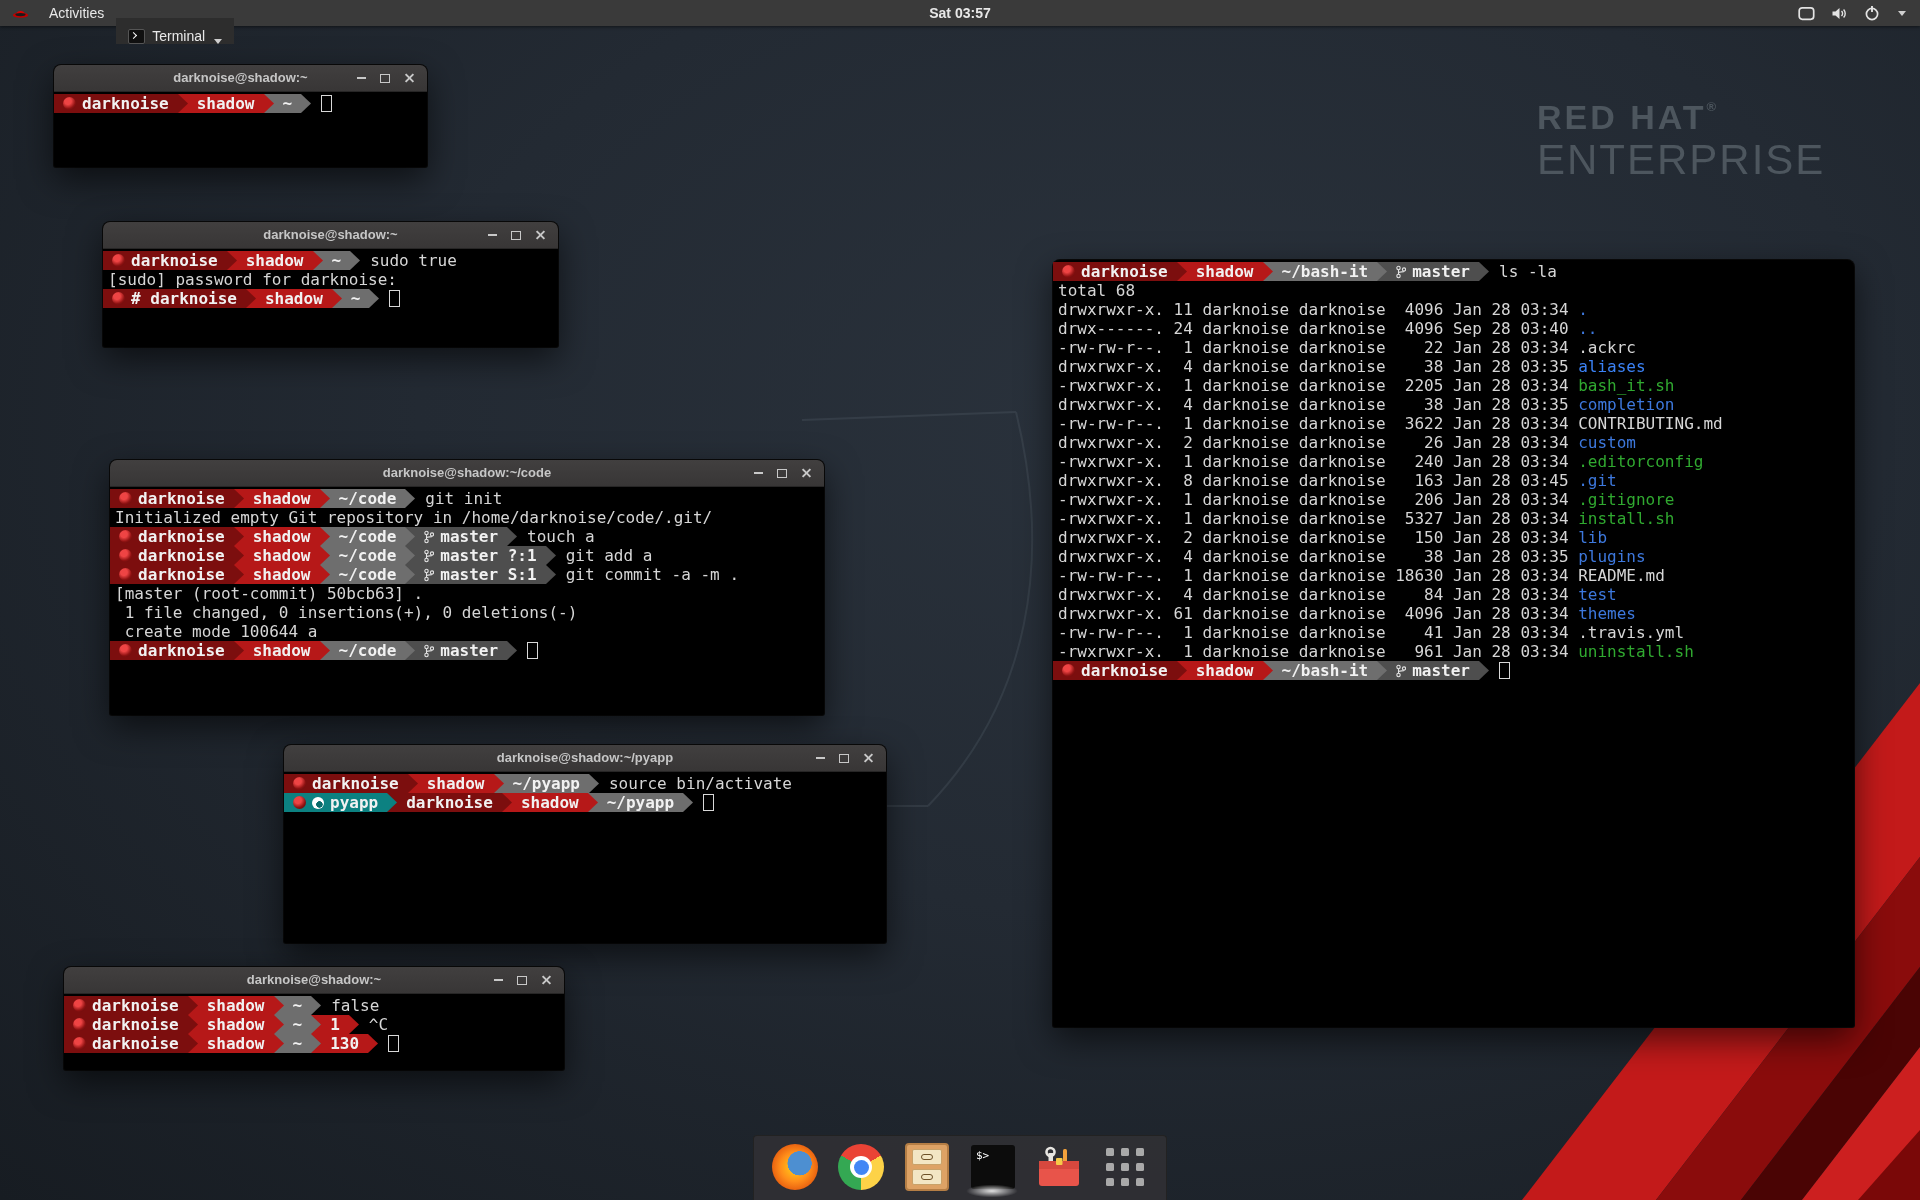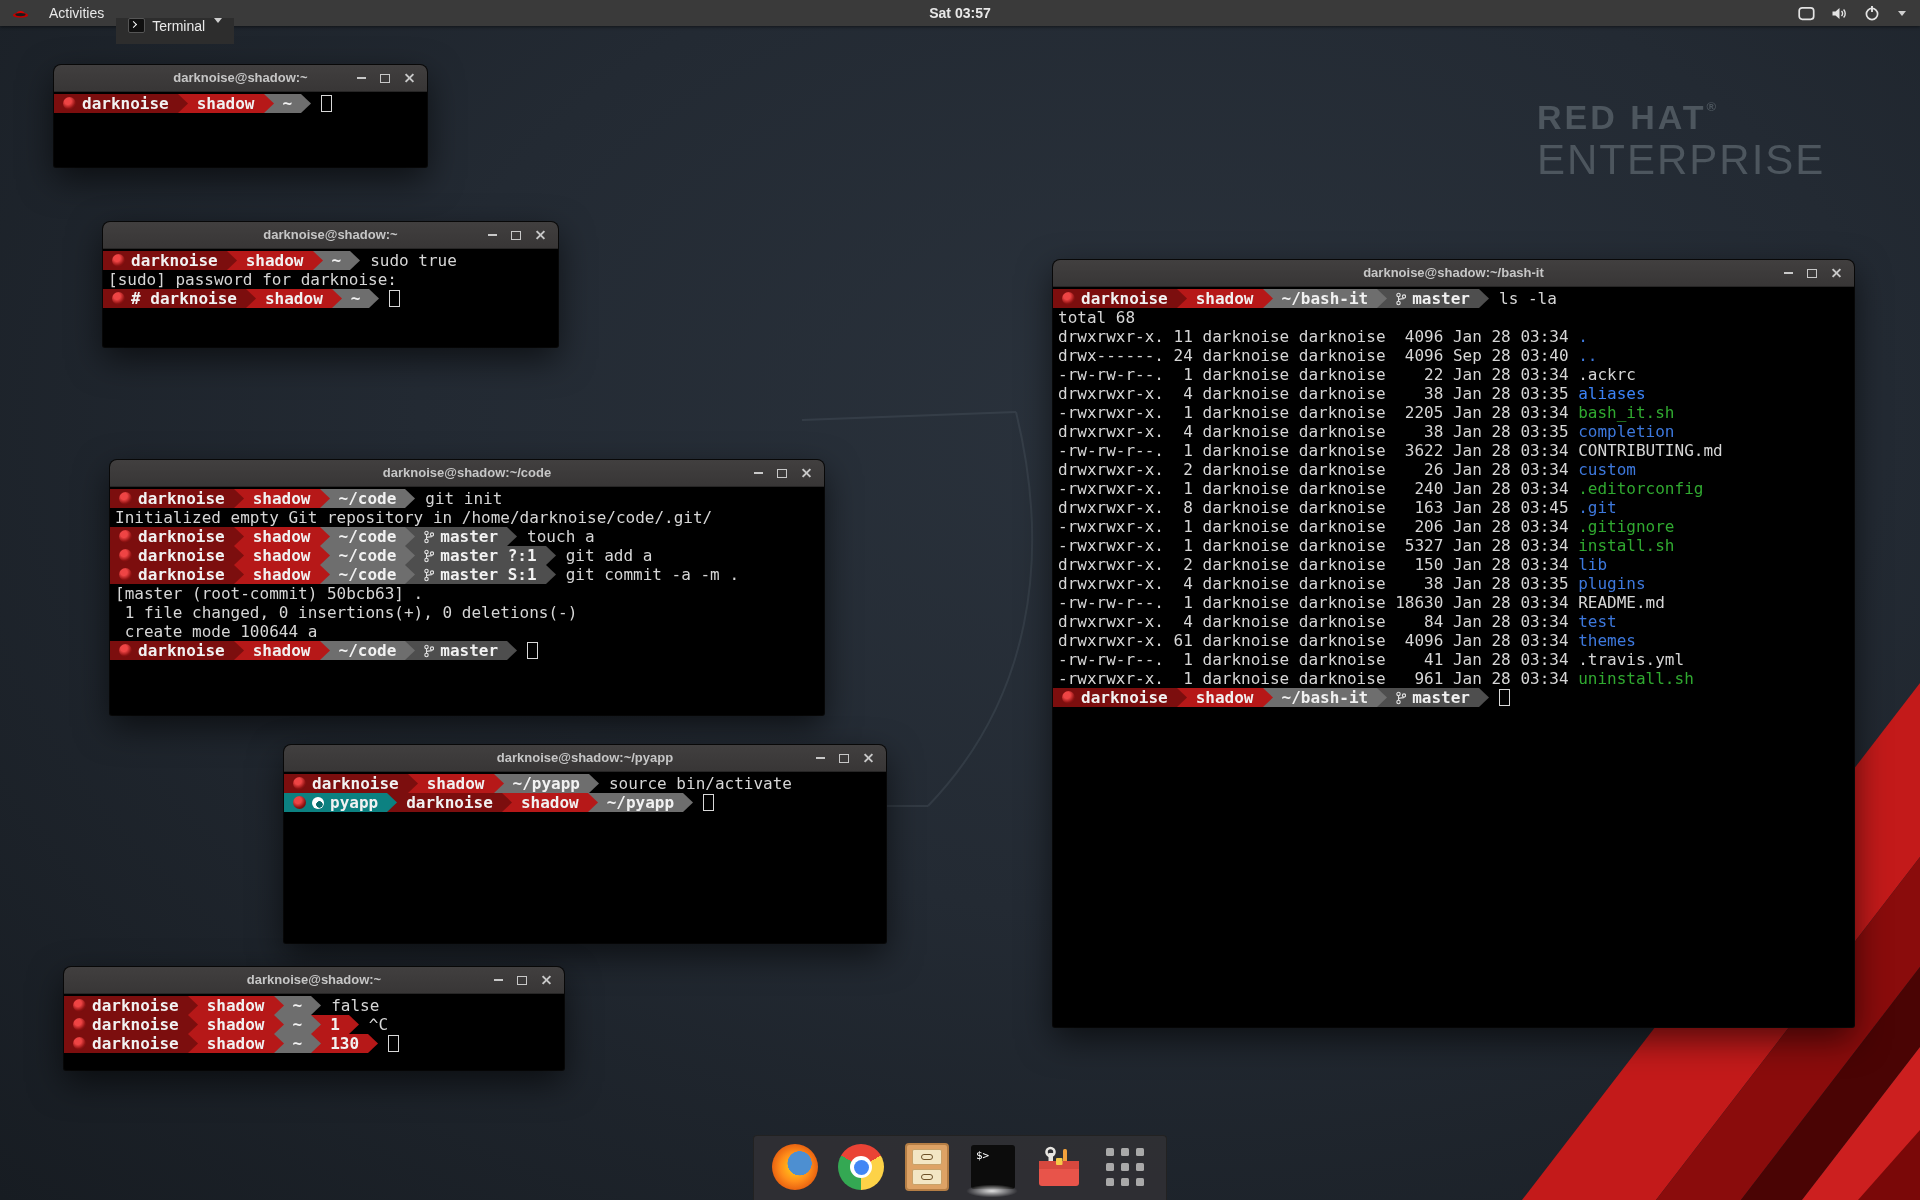--- a/index.html
+++ b/index.html
@@ -11,21 +11,21 @@
   .brand{position:absolute;left:1537px;top:100px;z-index:1;color:#4d565e;user-select:none;}
   .brand .rh{font-weight:700;font-size:34px;letter-spacing:3px;line-height:1.05;}
   .brand .thin{font-weight:400;font-size:42px;letter-spacing:2px;line-height:1.12;color:#4d565e;}
   .brand .reg{font-size:13px;vertical-align:top;}
   
   #topbar{position:absolute;left:0;top:0;width:1920px;height:26px;background:#3a3a3a;
     z-index:10;display:flex;align-items:center;color:#e8e8e8;font-size:14px;
     box-shadow:0 1px 3px rgba(0,0,0,.5);}
   .tb-left{display:flex;align-items:center;height:100%;}
   .tb-activities{display:flex;align-items:center;gap:20px;padding:0 12px;height:100%;}
-  .tb-appmenu{display:flex;align-items:flex-start;gap:7px;padding:0 12px;height:100%;background:#2d2d2d;margin-top:36px;}
+  .tb-appmenu{display:flex;align-items:flex-end;gap:7px;padding:0 12px;height:100%;background:#2d2d2d;margin-top:36px;}
   .mini-term{width:15px;height:13px;background:#101010;border-radius:2px;position:relative;border:1px solid #555;}
   .mini-term::before{content:"";position:absolute;left:2px;top:3px;width:4px;height:4px;
     border-right:1.5px solid #fff;border-bottom:1.5px solid #fff;transform:rotate(-45deg);}
   .caret-down{width:0;height:0;border-left:4px solid transparent;border-right:4px solid transparent;
     border-top:5px solid #cfcfcf;margin-left:2px;}
   .tb-clock{position:absolute;left:0;right:0;text-align:center;font-weight:700;font-size:14px;pointer-events:none;}
   .tb-right{margin-left:auto;display:flex;align-items:center;gap:16px;padding-right:14px;height:100%;}
   .tb-right svg{display:block;}
   
   .term{position:absolute;z-index:5;border-radius:7px 7px 2px 2px;
@@ -519,34 +519,20 @@
           <span class="seg" style="background: rgb(182, 24, 24);"><span class="st">130</span></span>
           <svg class="pl-arrow" width="10" height="19" viewBox="0 0 10 19">
             <path d="M0 0 L10 9.5 L0 19 Z" fill="#b61818"></path>
           </svg>
           <span class="cursor"></span>
         </div>
       </div>
   </div>
 
   <div class="term w6">
-    <div class="titlebar">
-      <span class="ttext">darknoise@shadow:~/bash-it</span>
-      <span class="wbtns">
-        <span class="wbtn">
-            <i class="g-min"></i>
-          </span>
-        <span class="wbtn">
-            <i class="g-max"></i>
-          </span>
-        <span class="wbtn">
-            <i class="g-close"></i>
-          </span>
-      </span>
-    </div>
     <div class="term-body">
         <div class="tline">
           <span class="seg" style="background: rgb(124, 14, 14);"><span class="ic-redhat"></span><span class="st">darknoise</span></span>
           <svg class="pl-arrow" width="10" height="19" viewBox="0 0 10 19">
             <rect width="10" height="19" fill="#b61818"></rect>
             <path d="M0 0 L10 9.5 L0 19 Z" fill="#7c0e0e"></path>
           </svg>
           <span class="seg" style="background: rgb(182, 24, 24);"><span class="st">shadow</span></span>
           <svg class="pl-arrow" width="10" height="19" viewBox="0 0 10 19">
             <rect width="10" height="19" fill="#6e6e6e"></rect>

